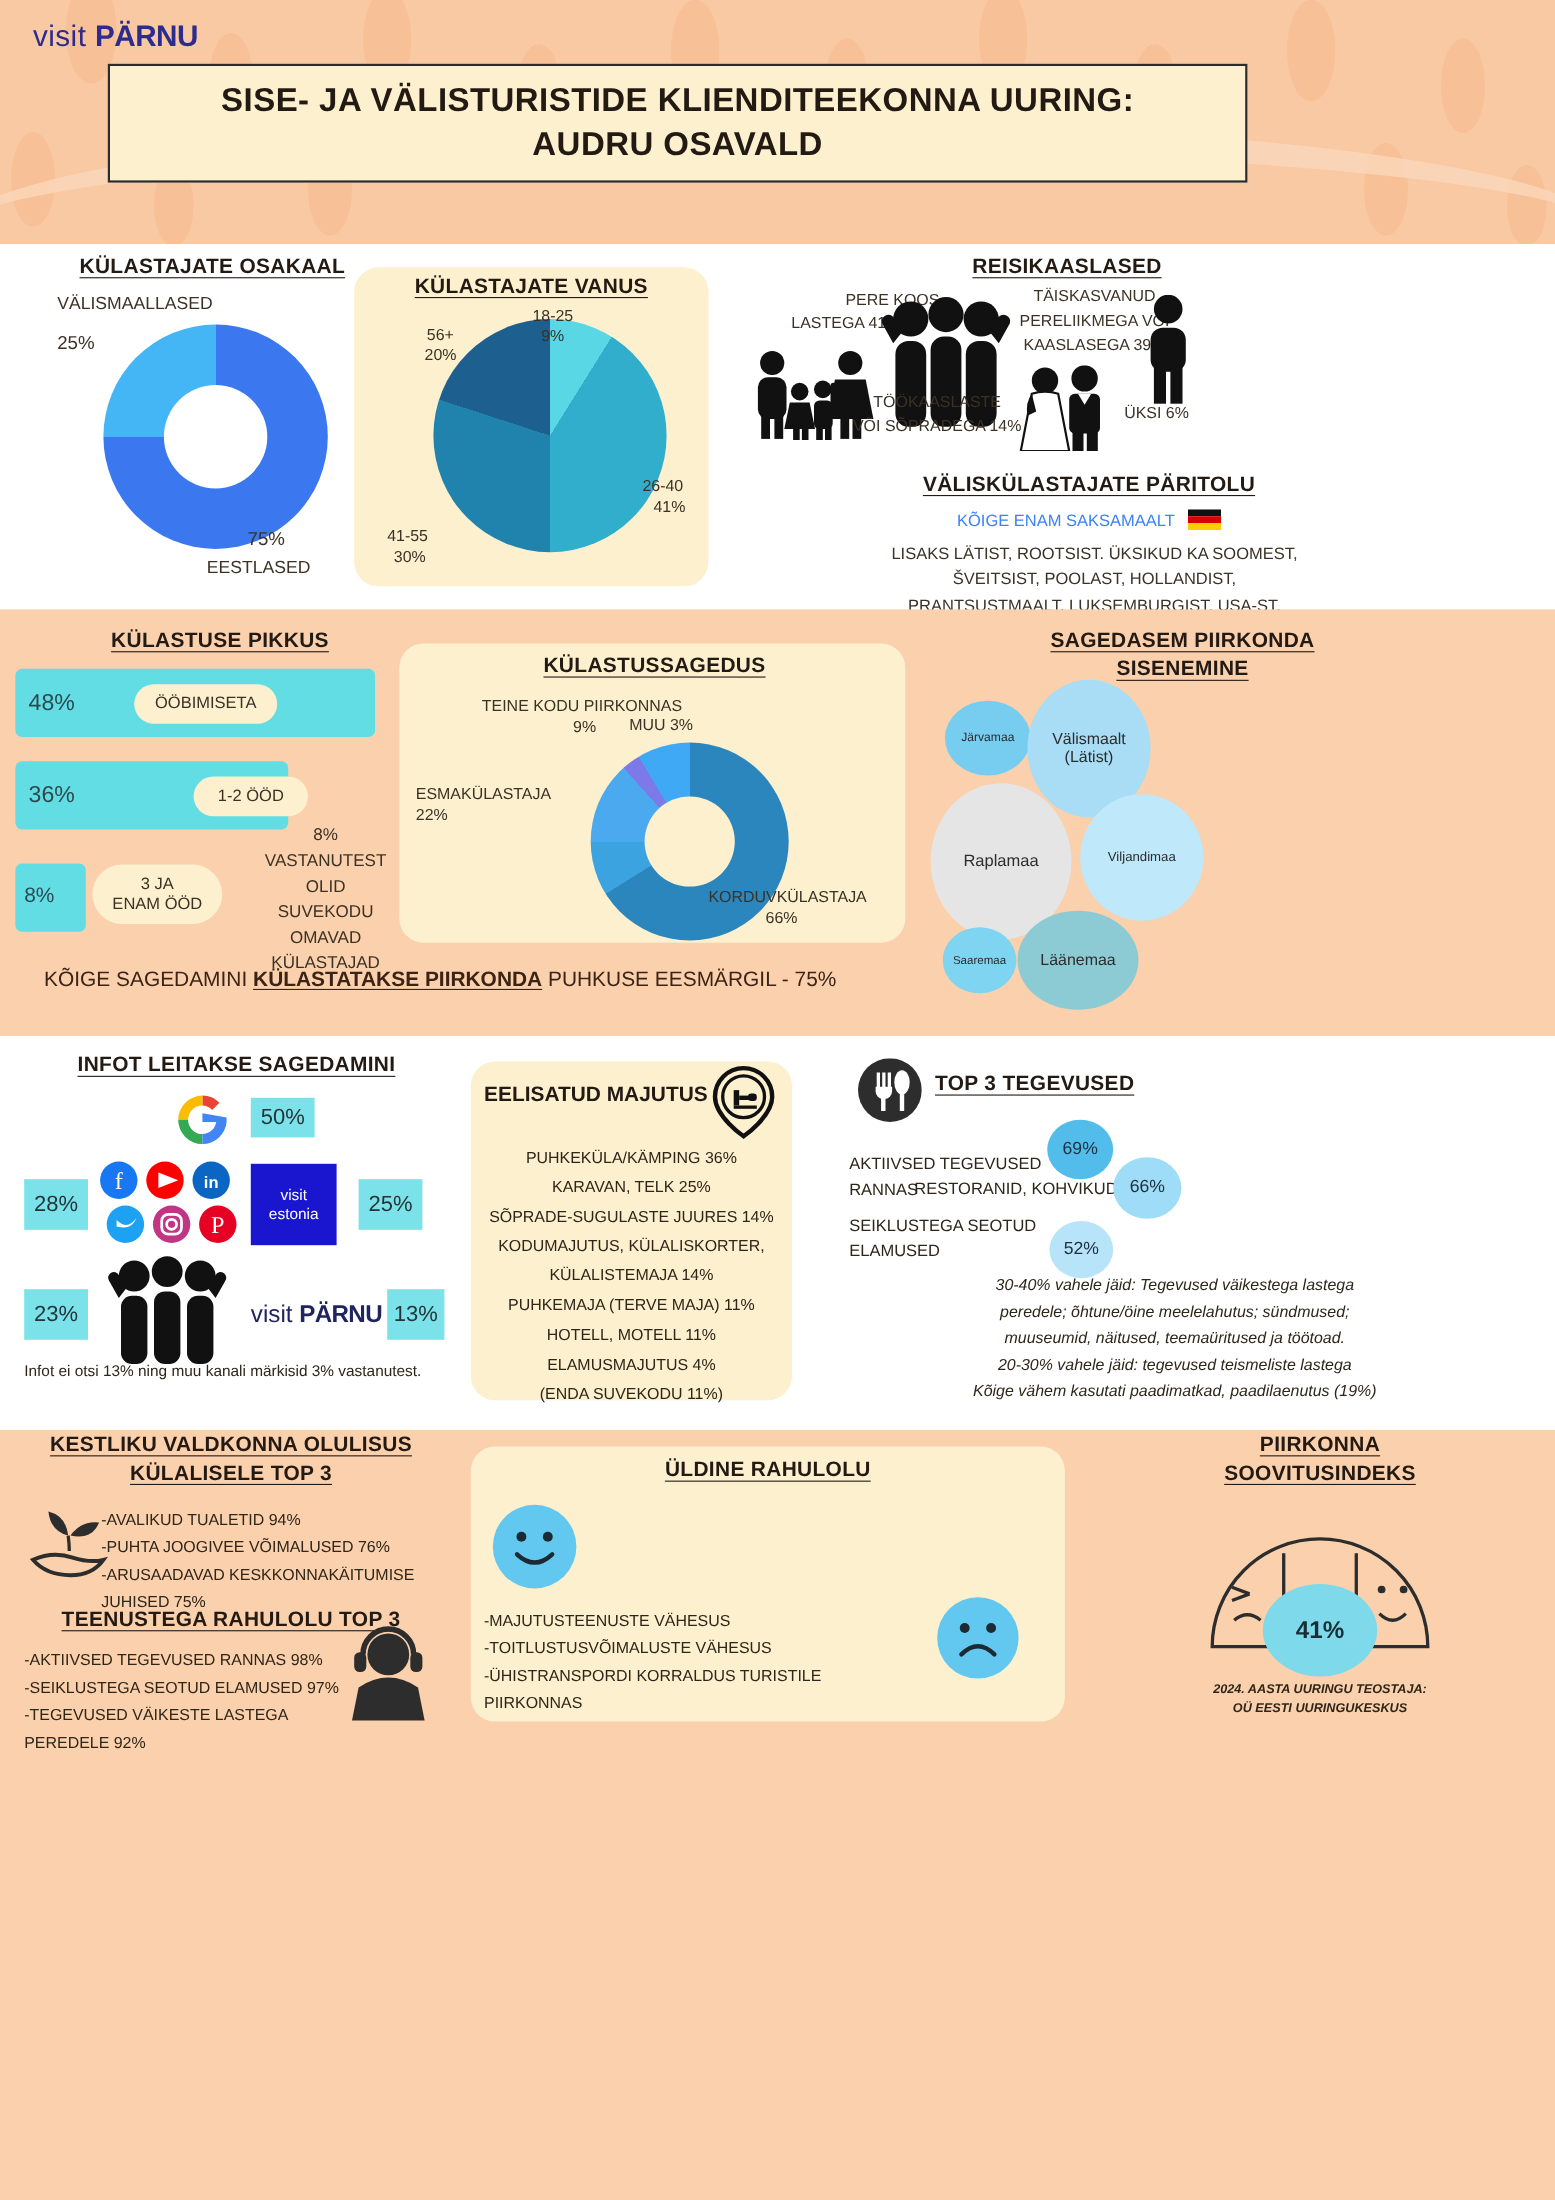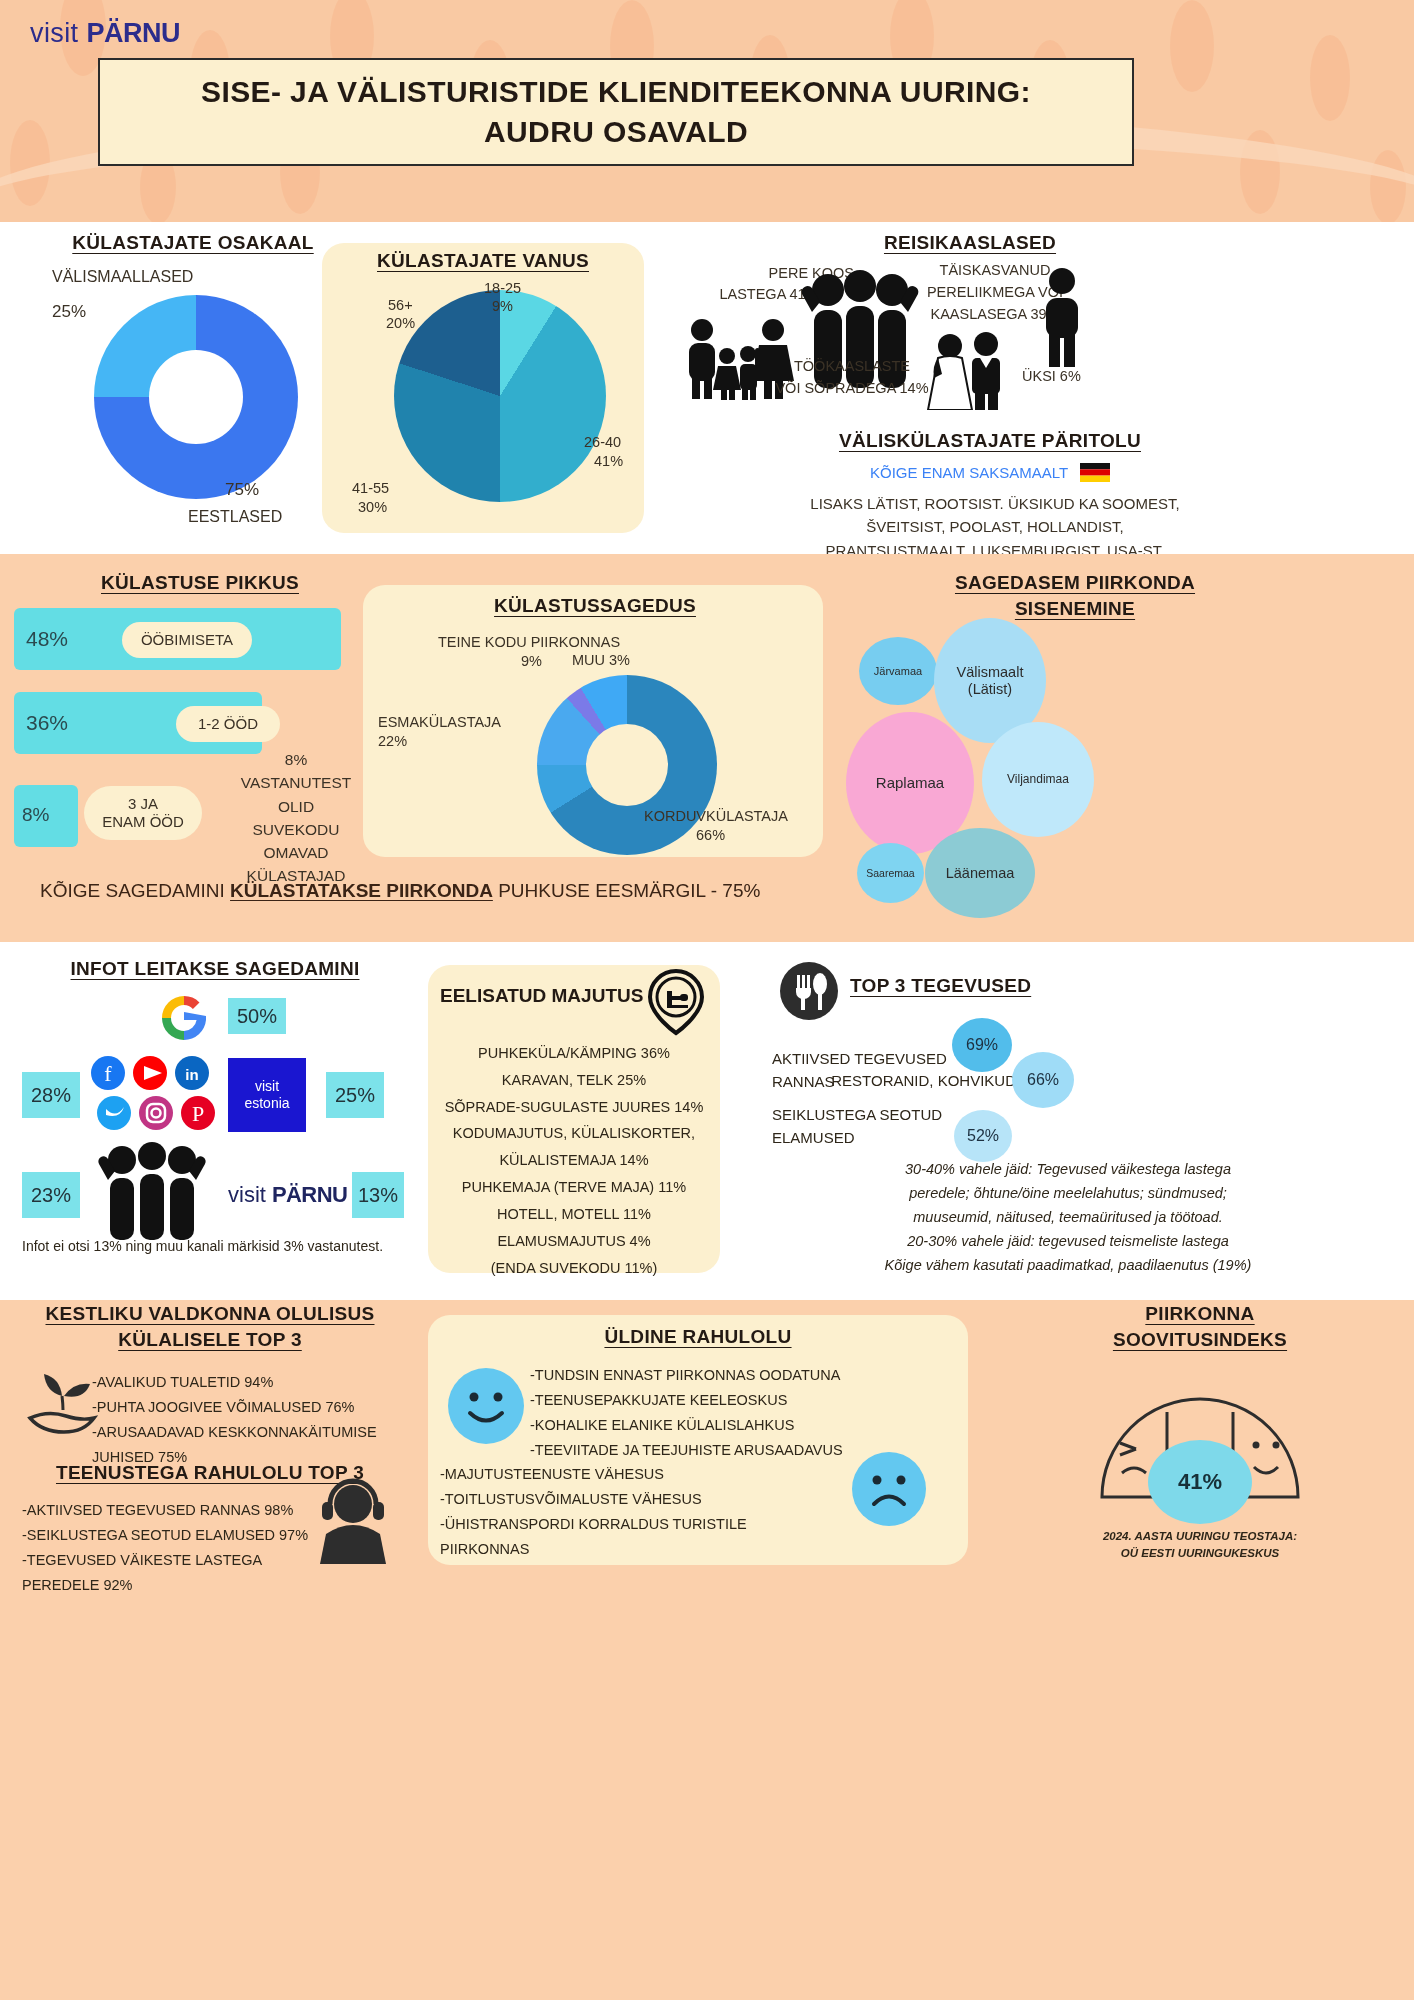--- a/index.html
+++ b/index.html
@@ -298,21 +298,21 @@
   <div class="lbl" style="position:absolute;left:696px;top:827px;">66%</div>
 
   <h3 class="sec" style="position:absolute;left:835px;top:572px;width:480px;">SAGEDASEM PIIRKONDA</h3>
   <h3 class="sec" style="position:absolute;left:835px;top:598px;width:480px;">SISENEMINE</h3>
 
   <div class="bub" style="left:859px;top:637px;width:78px;height:68px;background:#77cdf0;font-size:11px;">Järvamaa</div>
   <div class="bub" style="left:934px;top:618px;width:112px;height:125px;background:#a8ddf5;font-size:14.5px;flex-direction:column;">
     <span>Välismaalt</span>
     <span>(Lätist)</span>
   </div>
-  <div class="bub" style="left:846px;top:712px;width:128px;height:142px;background:#f9a8d4;font-size:15px;">Raplamaa</div>
+  <div class="bub" style="left:846px;top:712px;width:128px;height:142px;background:#e5e5e5;font-size:15px;">Raplamaa</div>
   <div class="bub" style="left:982px;top:722px;width:112px;height:115px;background:#bfe8fa;font-size:12px;">Viljandimaa</div>
   <div class="bub" style="left:857px;top:843px;width:67px;height:60px;background:#7fd4f1;font-size:10.5px;">Saaremaa</div>
   <div class="bub" style="left:925px;top:828px;width:110px;height:90px;background:#8ccbd4;font-size:14.5px;">Läänemaa</div>
 
   <div class="white-band s3"></div>
 
   <h3 class="sec" style="position:absolute;left:50px;top:958px;width:330px;">INFOT LEITAKSE SAGEDAMINI</h3>
 
   <svg style="position:absolute;left:158px;top:992px;" width="52" height="52" viewBox="0 0 52 52">
     <path d="M26 4 a22 22 0 0 1 15.5 6.4 l-6.6 6.6 A13 13 0 0 0 26 13 z" fill="#ea4335"></path>
@@ -457,26 +457,20 @@
 
   <div class="card" style="left:428px;top:1315px;width:540px;height:250px;"></div>
   <h3 class="sec" style="position:absolute;left:440px;top:1326px;width:516px;">ÜLDINE RAHULOLU</h3>
 
   <div class="smile" style="left:448px;top:1368px;width:76px;height:76px;"></div>
   <svg style="position:absolute;left:448px;top:1368px;" width="76" height="76" viewBox="0 0 76 76">
     <circle cx="26" cy="29" r="4.5" fill="#1b2a33"></circle>
       <circle cx="50" cy="29" r="4.5" fill="#1b2a33"></circle>
     <path d="M22 45 q16 15 32 0" fill="none" stroke="#1b2a33" stroke-width="4" stroke-linecap="round"></path>
   </svg>
-  <div style="position:absolute;left:530px;top:1363px;width:400px;font-size:14.5px;color:#2e2619;line-height:1.72;">
-    <div>-TUNDSIN ENNAST PIIRKONNAS OODATUNA</div>
-    <div>-TEENUSEPAKKUJATE KEELEOSKUS</div>
-    <div>-KOHALIKE ELANIKE KÜLALISLAHKUS</div>
-    <div>-TEEVIITADE JA TEEJUHISTE ARUSAADAVUS</div>
-  </div>
 
   <div style="position:absolute;left:440px;top:1462px;width:400px;font-size:14.5px;color:#2e2619;line-height:1.72;">
     <div>-MAJUTUSTEENUSTE VÄHESUS</div>
     <div>-TOITLUSTUSVÕIMALUSTE VÄHESUS</div>
     <div>-ÜHISTRANSPORDI KORRALDUS TURISTILE</div>
     <div>PIIRKONNAS</div>
   </div>
   <div class="frown" style="left:852px;top:1452px;width:74px;height:74px;"></div>
   <svg style="position:absolute;left:852px;top:1452px;" width="74" height="74" viewBox="0 0 74 74">
     <circle cx="25" cy="28" r="4.5" fill="#1b2a33"></circle>

